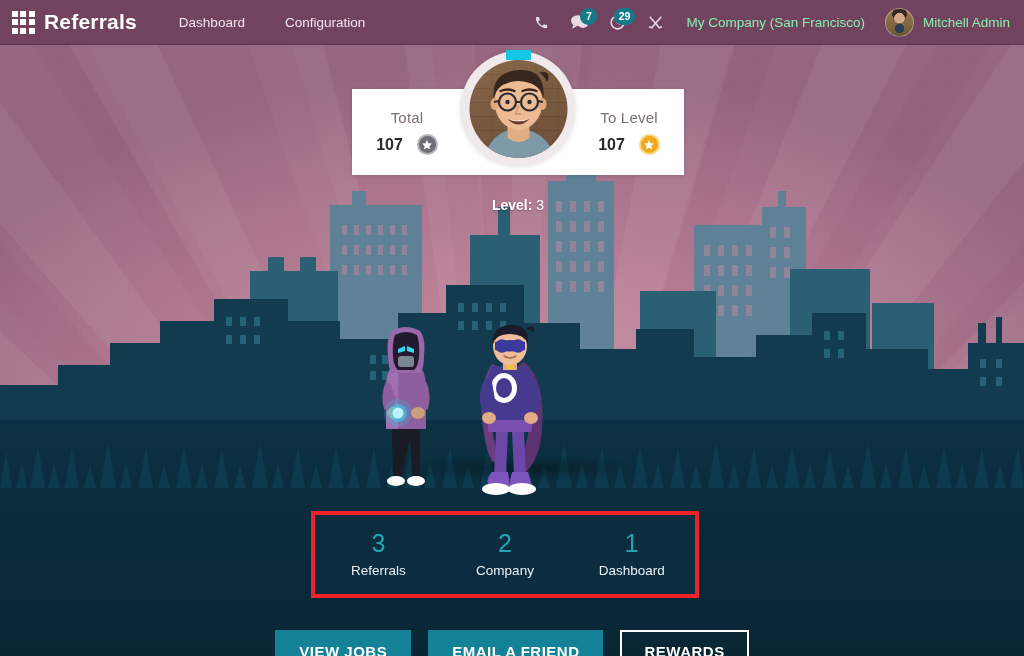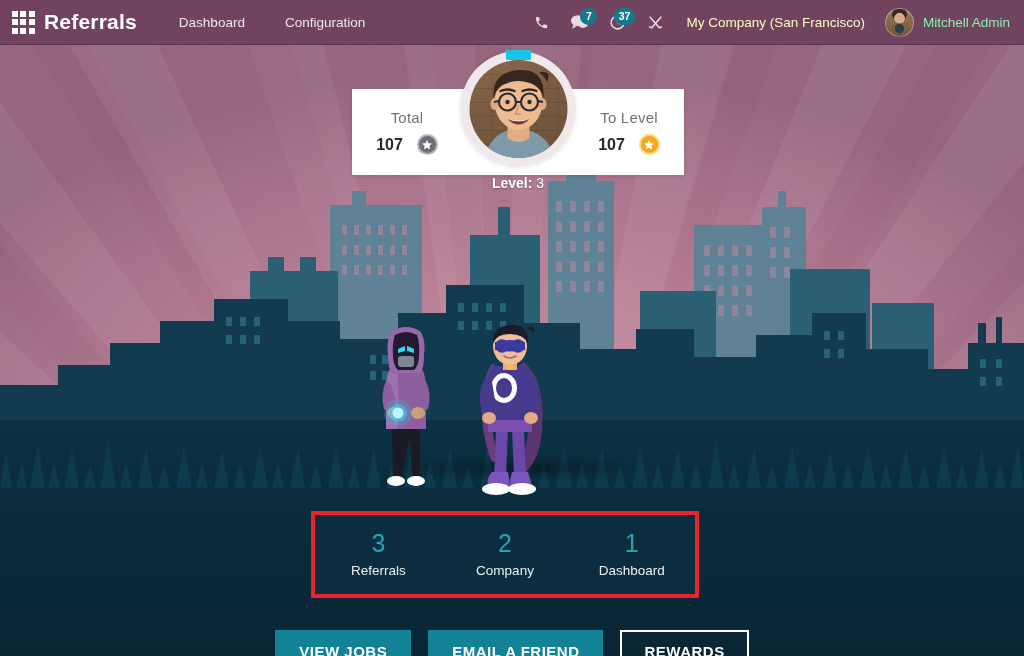--- a/index.html
+++ b/index.html
@@ -82,21 +82,21 @@
     font-size: 10.5px;
     font-weight: bold;
     line-height: 1;
     padding: 3px 5px 3.5px;
     border-radius: 9px;
     min-width: 17px;
     text-align: center;
   }
   .company-name {
     font-size: 13.5px;
-    color: #fef9c3;
+    color: #86efac;
     margin-right: 20px;
     cursor: pointer;
     white-space: nowrap;
   }
   .user-menu { display: flex; align-items: center; gap: 9px; cursor: pointer; }
   .user-avatar {
     width: 29px; height: 29px; border-radius: 50%;
     background:
       radial-gradient(circle at 50% 72%, #2b3d52 0 20%, transparent 21%),
       radial-gradient(circle at 50% 34%, #d7a98a 0 23%, transparent 24%),
@@ -234,21 +234,21 @@
   .avatar-photo .brick {
     position: absolute; inset: 0;
     background-image:
       linear-gradient(rgba(0,0,0,.10) 1px, transparent 1px),
       linear-gradient(90deg, rgba(0,0,0,.08) 1px, transparent 1px);
     background-size: 100% 14px, 22px 100%;
   }
   .avatar-photo svg { position: absolute; left: 0; top: 0; }
 
   .level-text {
-    margin-top: 0;
+    margin-top: 22px;
     font-size: 14px;
     color: #ffffff;
     text-shadow: 0 1px 2px rgba(0,0,0,.3);
   }
   .level-text b { font-weight: bold; }
   .level-text span { font-weight: normal; }
 
   
   .refstats-outer {
     position: absolute;
@@ -347,21 +347,21 @@
           <ellipse cx="16.5" cy="13" rx="6.5" ry="5" fill="currentColor"></ellipse>
         </svg>
         <span class="badge">7</span>
       </div>
 
       <div class="sys-btn">
         <svg width="17" height="17" viewBox="0 0 24 24" fill="none" stroke="currentColor" stroke-width="2.2" stroke-linecap="round">
           <path d="M21 12a9 9 0 1 1-4.5-7.8"></path>
           <path d="M12 6.5V12l3.5 2"></path>
         </svg>
-        <span class="badge">37</span>
+        <span class="badge">29</span>
       </div>
 
       <div class="sys-btn">
         <svg width="17" height="17" viewBox="0 0 24 24" fill="none" stroke="currentColor" stroke-width="2.2" stroke-linecap="round">
           <path d="M4.5 4.5l12 14"></path>
           <path d="M19.5 4.5l-12 14"></path>
           <path d="M3.6 18.4l3.2 1.1M20.4 18.4l-3.2 1.1"></path>
         </svg>
       </div>
     </div>

